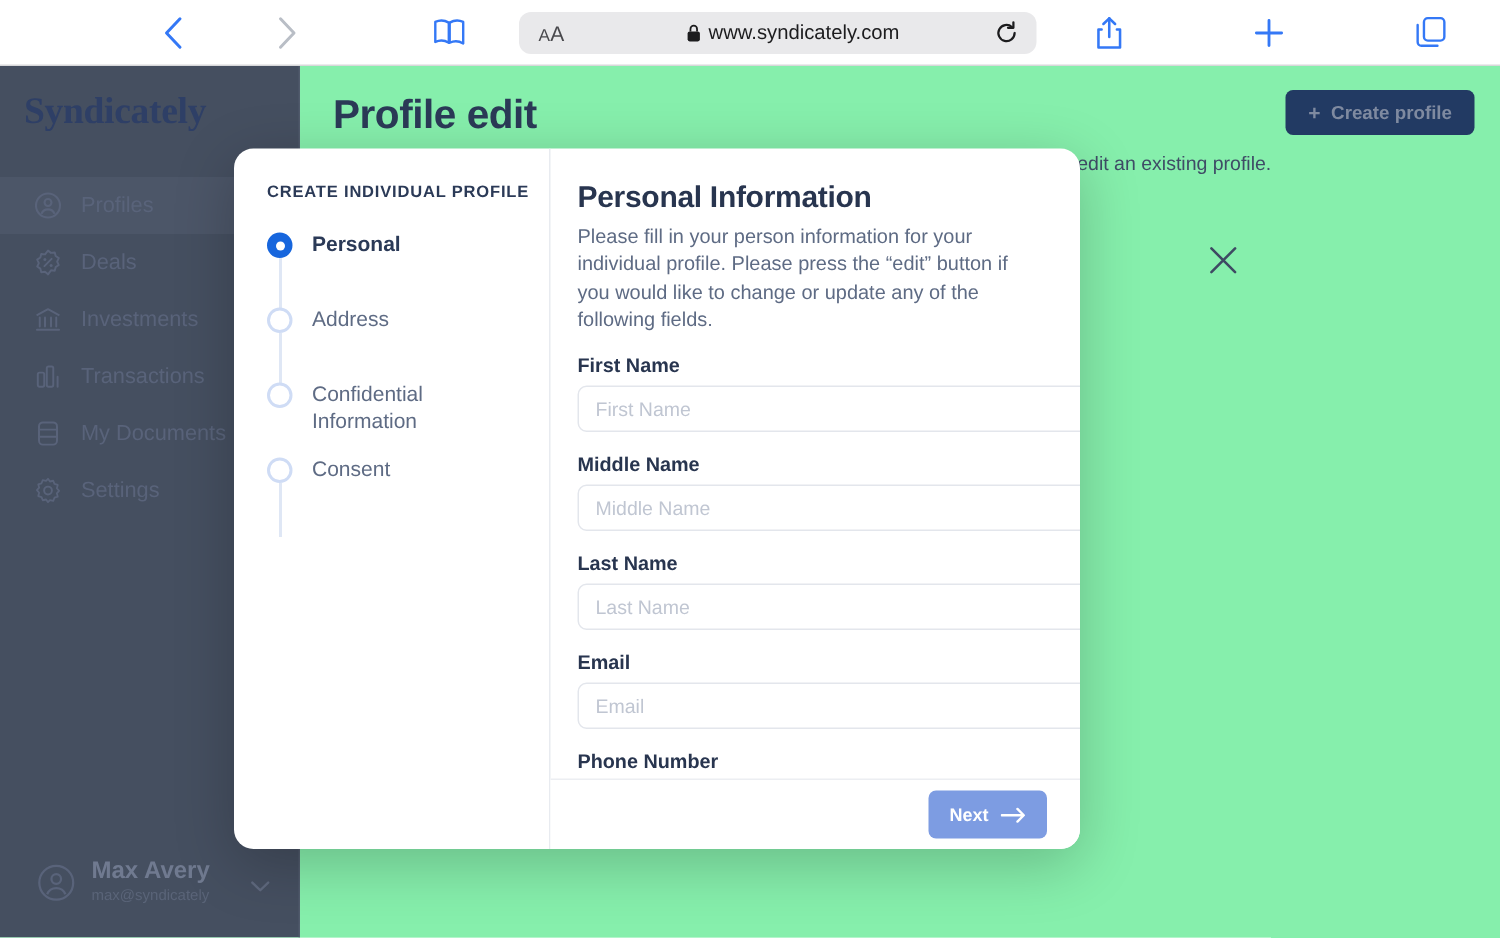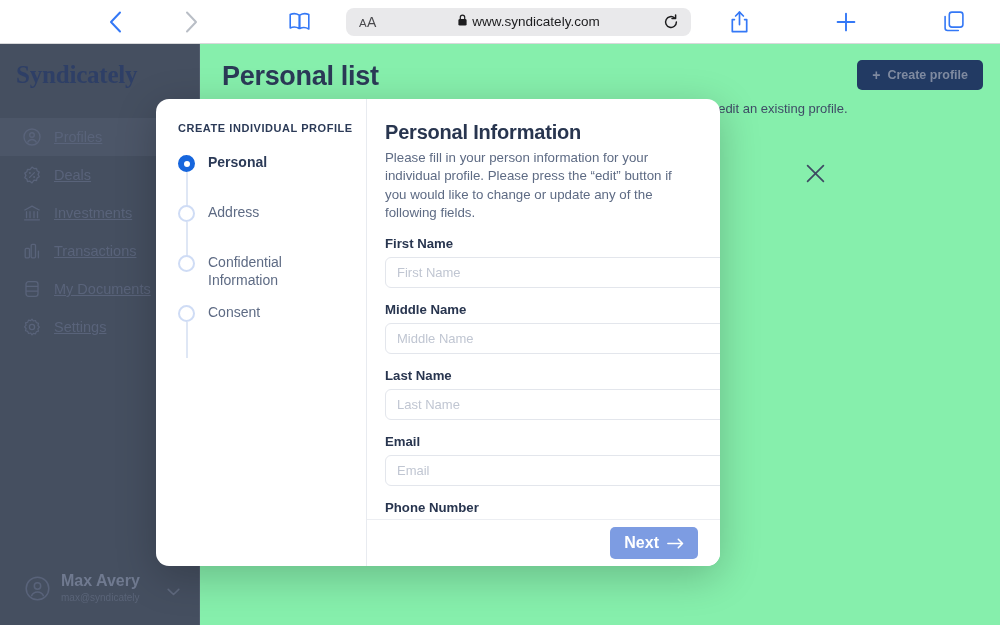--- a/index.html
+++ b/index.html
@@ -33,21 +33,21 @@
     margin-left: 32px;
     display: flex; align-items: center;
     position: relative;
   }
   #aa-btn {
     position: absolute; left: 13px;
     font-size: 11.5px; color: #49494d; letter-spacing: .2px;
   }
   #aa-btn .big { font-size: 14px; }
   #url-center {
-    flex: 1; display: flex; justify-content: center;
+    flex: 1; display: flex; align-items: center; justify-content: center;
     gap: 5px;
     padding-left: 21px;
   }
   #url-text { font-size: 13.5px; color: #1c1c1e; }
   #reload-btn { position: absolute; right: 12px; width: 16px; height: 16px; color: #1c1c1e; }
   #share-btn  { width: 30px; height: 30px; margin-left: 33px; }
   #newtab-btn { width: 30px; height: 30px; margin-left: 77px; }
   #tabs-btn   { width: 30px; height: 30px; margin-left: 78px; }
 
   
@@ -74,21 +74,20 @@
     letter-spacing: -0.2px;
   }
   #nav-list { margin-top: 29px; }
   .nav-item {
     height: 38px;
     display: flex; align-items: center;
     padding-left: 22px;
     gap: 13px;
     color: #59637a;
     font-size: 14.5px;
-    text-decoration: underline;
   }
   .nav-item.active { background: #4c5668; }
   .nav-icon { width: 19px; height: 19px; flex: 0 0 19px; color: #59637a; display:flex; align-items:center; justify-content:center;}
 
   #user-box {
     position: absolute; left: 12px; bottom: 13px;
     width: 176px; height: 48px;
     display: flex; align-items: center; gap: 11px;
     padding-left: 13px;
   }
@@ -239,21 +238,21 @@
     border-top: 1px solid #eceef2;
     background: #fff;
     display: flex; align-items: center; justify-content: flex-end;
     padding-right: 22px;
   }
   #next-btn {
     height: 27px; padding: 16px 14px;
     background: #7d9ce2;
     color: #ffffff;
     border: none; border-radius: 5px;
-    font-size: 16px; font-weight: bold;
+    font-size: 12px; font-weight: bold;
     display: flex; align-items: center; gap: 8px;
     font-family: "Liberation Sans", sans-serif;
   }
 </style>
 </head>
 <body>
 
 <div id="browser-chrome">
   <div class="chrome-btn" id="nav-back">
     <svg width="13" height="22" viewBox="0 0 13 22" fill="none">
@@ -398,21 +397,21 @@
       </span>
       <span id="user-caret">
         <svg width="13" height="8" viewBox="0 0 13 8" fill="none">
           <path d="M1.2 1.4 6.5 6.5l5.3-5.1" stroke="currentColor" stroke-width="1.6" stroke-linecap="round" stroke-linejoin="round"></path>
         </svg>
       </span>
     </div>
   </aside>
 
   <main id="main">
-    <h1 id="page-title">Personal list</h1>
+    <h1 id="page-title">Profile edit</h1>
     <p id="page-subtitle">Welcome to your profile list of profiles. Here you can choose to create a new profile or edit an existing profile.</p>
     <button id="create-profile-btn">
       <span id="create-plus">+</span>
       <span>Create profile</span>
     </button>
   </main>
 
   <div id="modal">
 
     <div id="stepper-pane">

